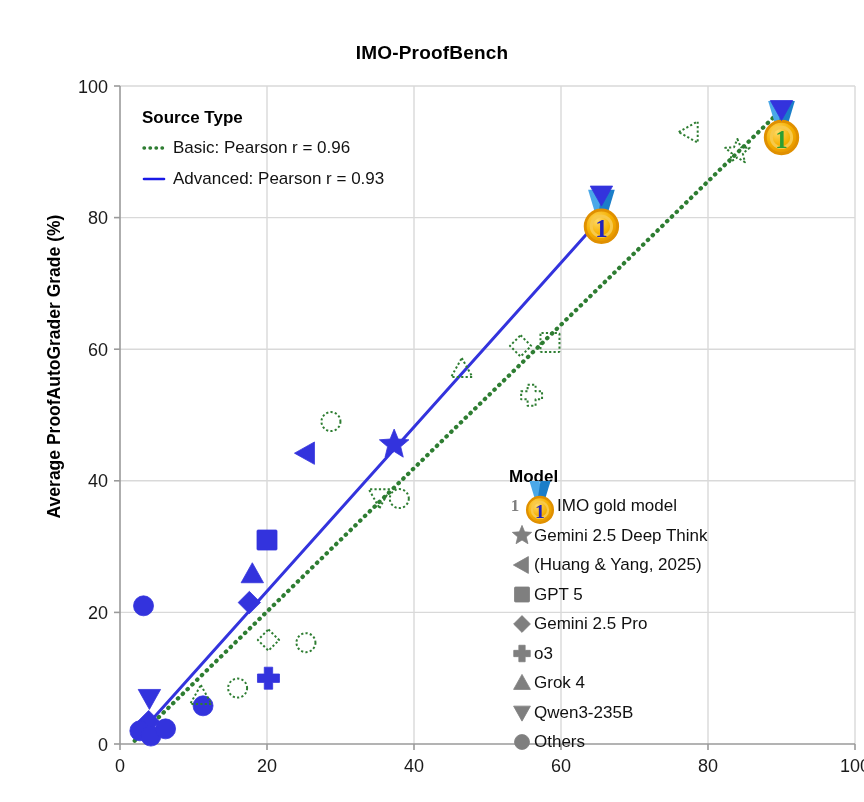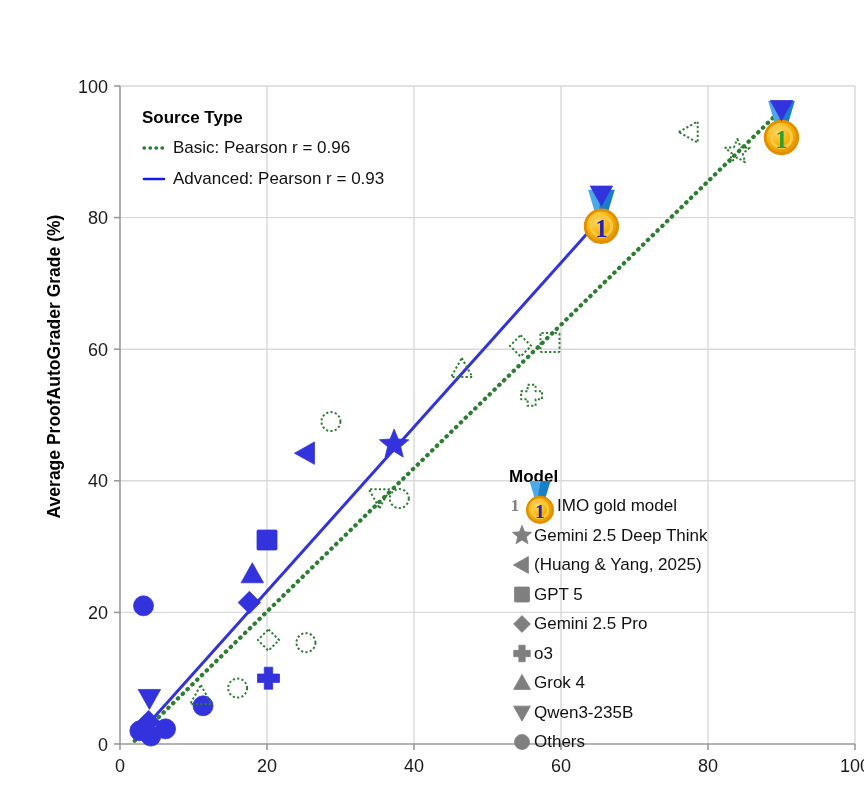--- a/index.html
+++ b/index.html
@@ -55,20 +55,21 @@
     font-family: "Liberation Sans", sans-serif;
     font-size: 17px;
     fill: #111111;
   }
 </style>
 </head>
 <body>
 
 <div id="figure">
 
+  <div id="chart-title">IMO-ProofBench</div>
 
   <div id="ylabel">Average ProofAutoGrader Grade (%)</div>
 
   <svg id="plot-svg" width="864" height="802">
     <defs>
       <radialGradient id="medalGrad" cx="38%" cy="32%" r="78%">
         <stop offset="0%" stop-color="#ffd966"></stop>
         <stop offset="55%" stop-color="#f5b000"></stop>
         <stop offset="100%" stop-color="#e08c00"></stop>
       </radialGradient>

